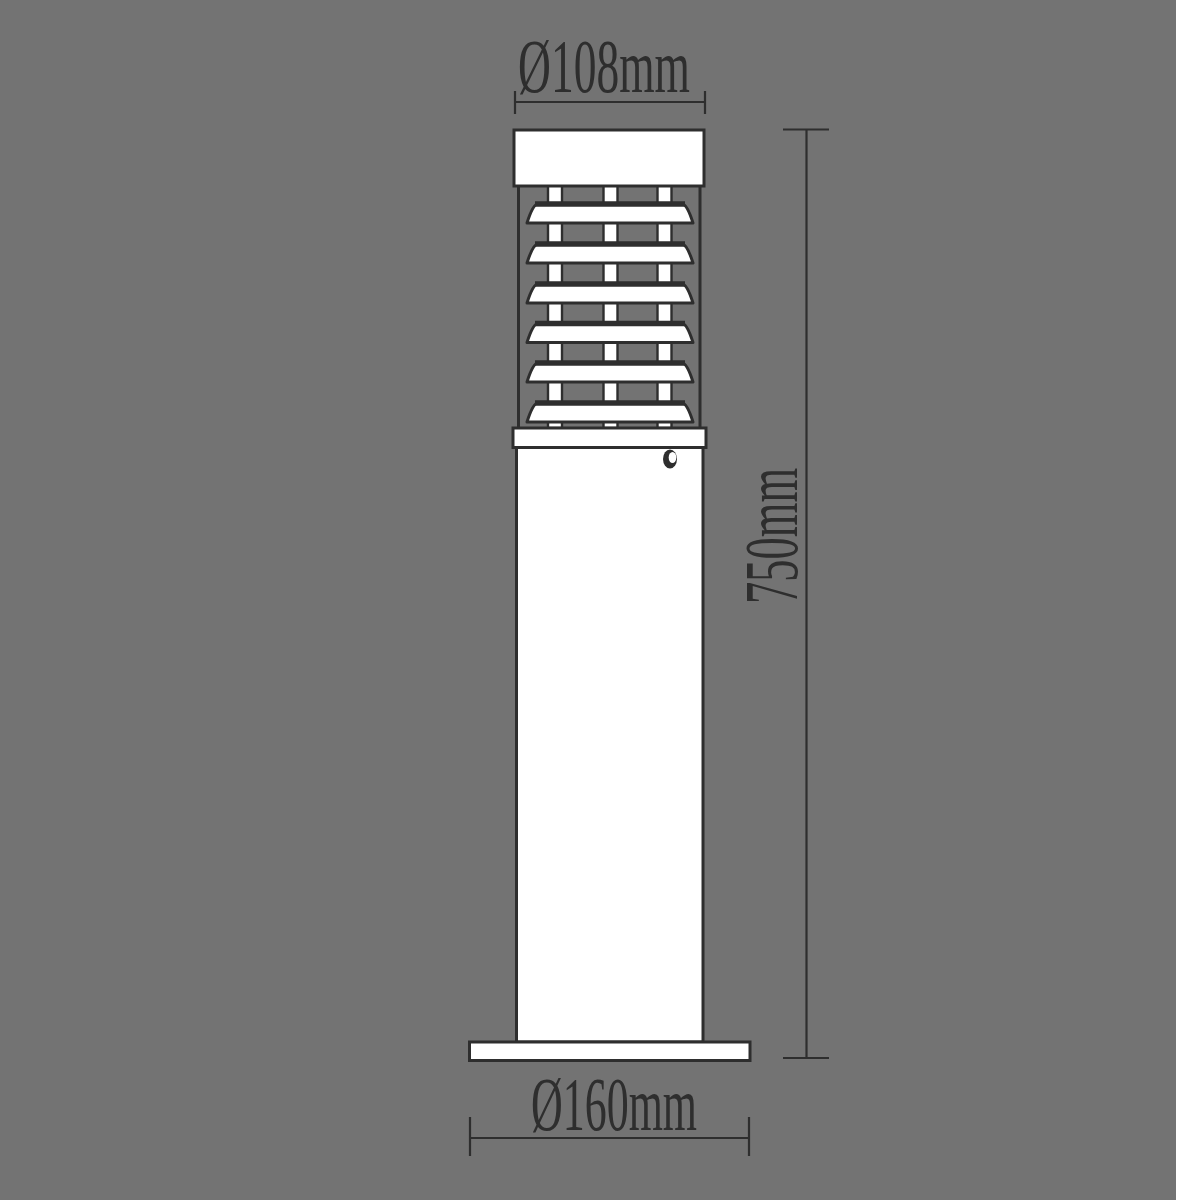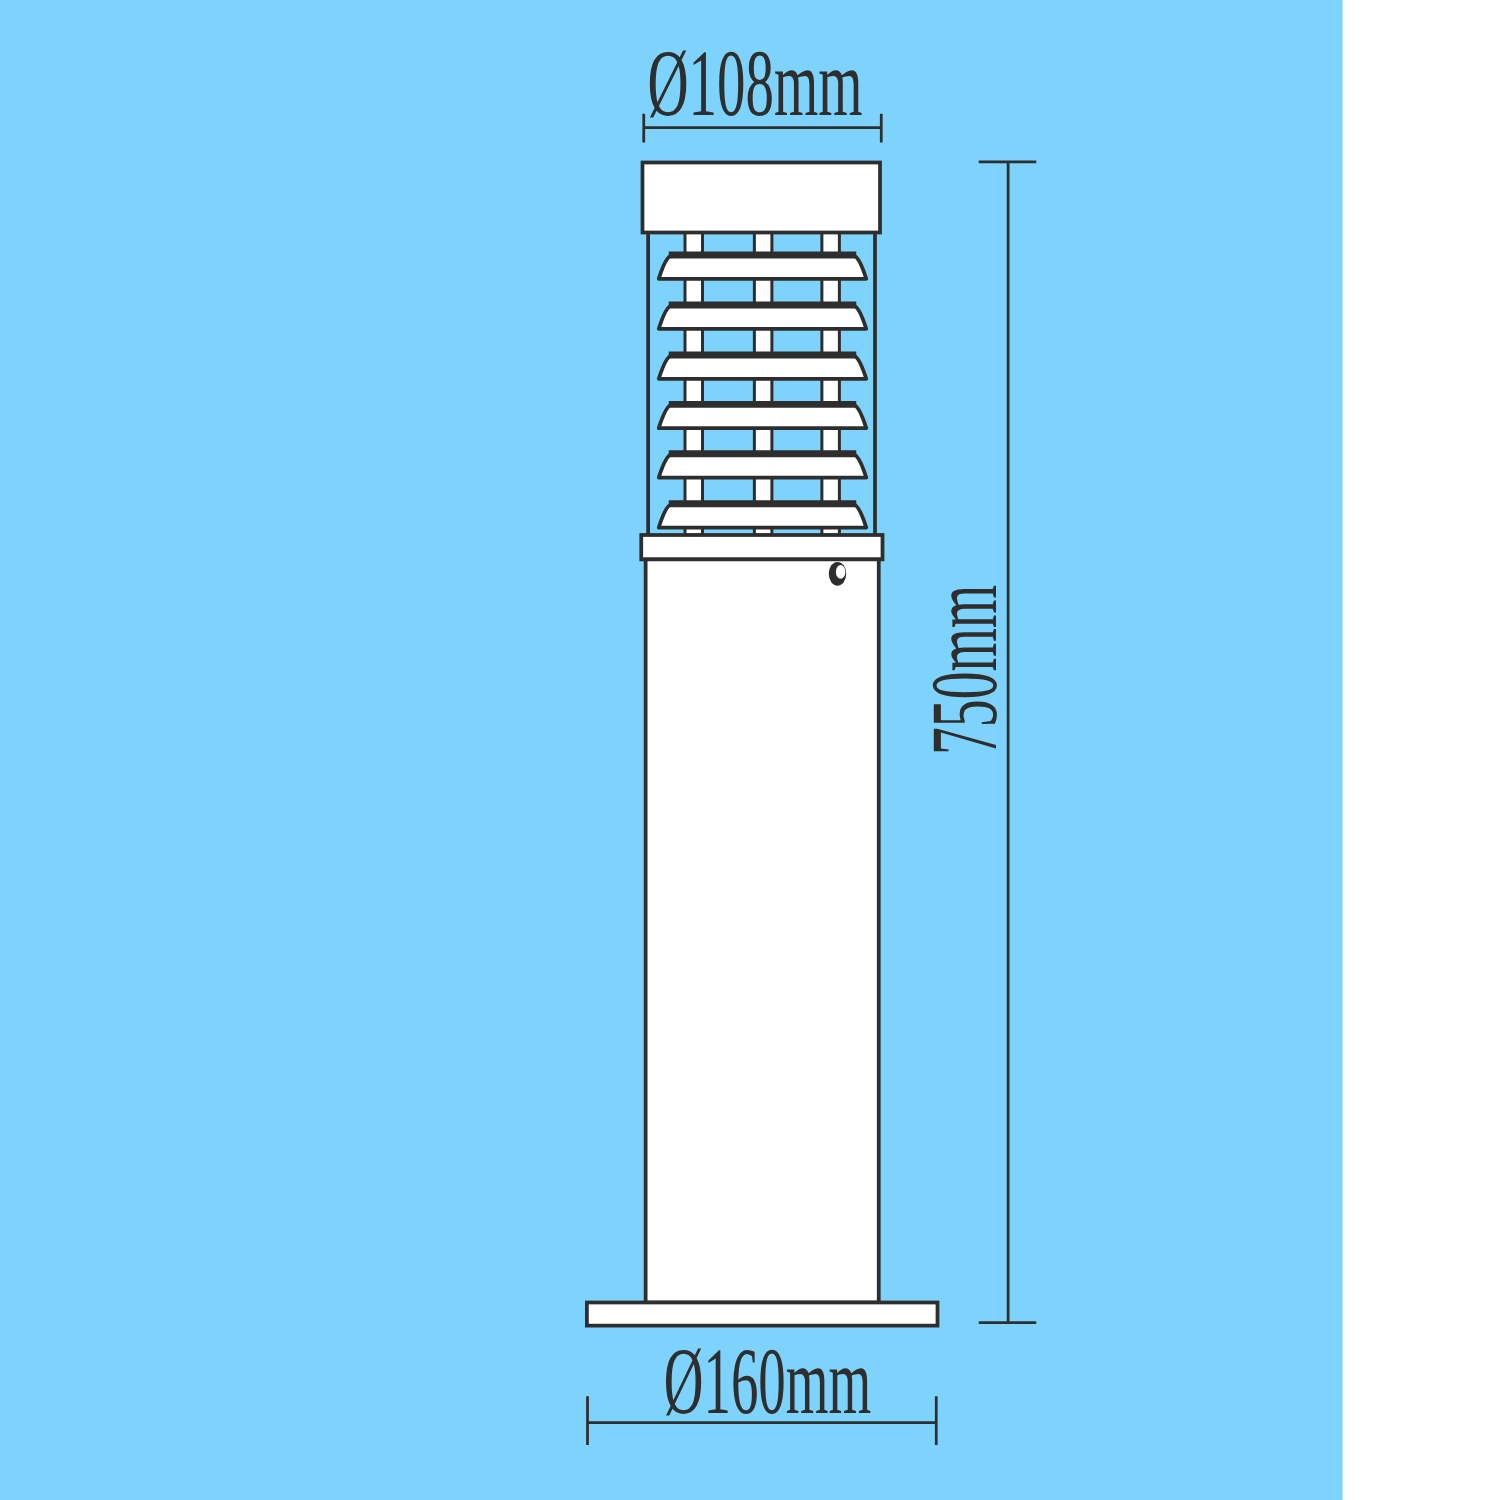--- a/index.html
+++ b/index.html
@@ -2,23 +2,23 @@
 <html><head>
 <meta charset="utf-8">
 <style>
   html, body {
     margin: 0;
     padding: 0;
     background: #ffffff;
   }
   .canvas {
     position: relative;
-    width: 1074px;
+    width: 1176px;
     height: 1200px;
-    background: #7dd3fc;
+    background: #737373;
     overflow: hidden;
   }
   svg {
     display: block;
   }
   .dim-text {
     font-family: "Liberation Serif", "DejaVu Serif", serif;
     font-size: 76px;
     fill: #2e2e2e;
   }

